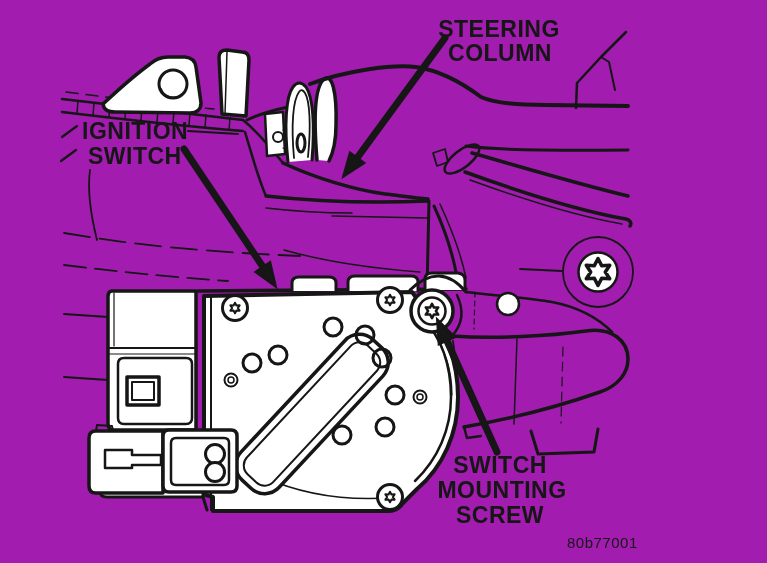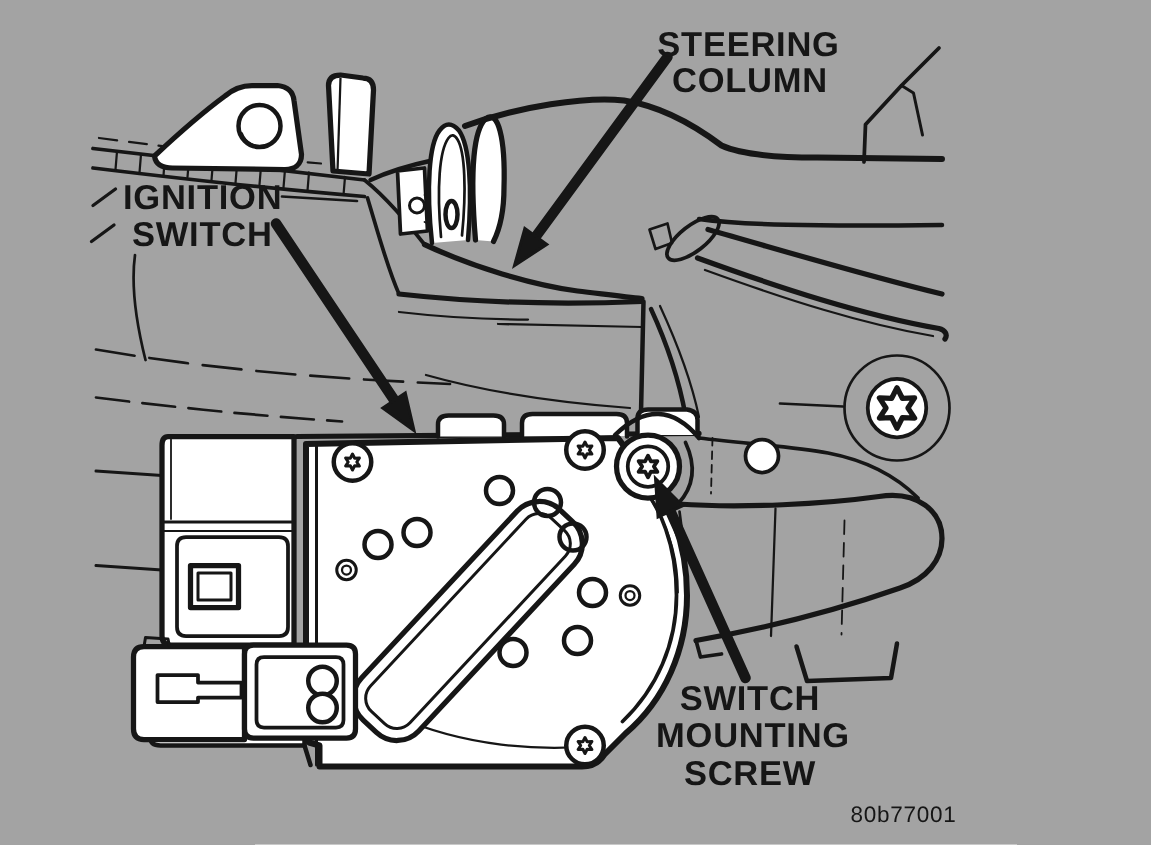--- a/index.html
+++ b/index.html
@@ -1,19 +1,19 @@
 <!DOCTYPE html>
 <html><head>
 <meta charset="utf-8">
 <style>
   html,body { margin:0; padding:0; background:#e8e8e8; }
   .stage {
     position:relative;
     width:767px; height:563px;
-    background:#a3a3a3;
+    background:#a21caf;
     overflow:hidden;
     font-family:"Liberation Sans", sans-serif;
     text-align:center;
   }
   svg { position:absolute; inset:0; }
   .lbl {
     font-family:"Liberation Sans", sans-serif;
     font-weight:bold;
     font-size:23px;
     letter-spacing:0.5px;

